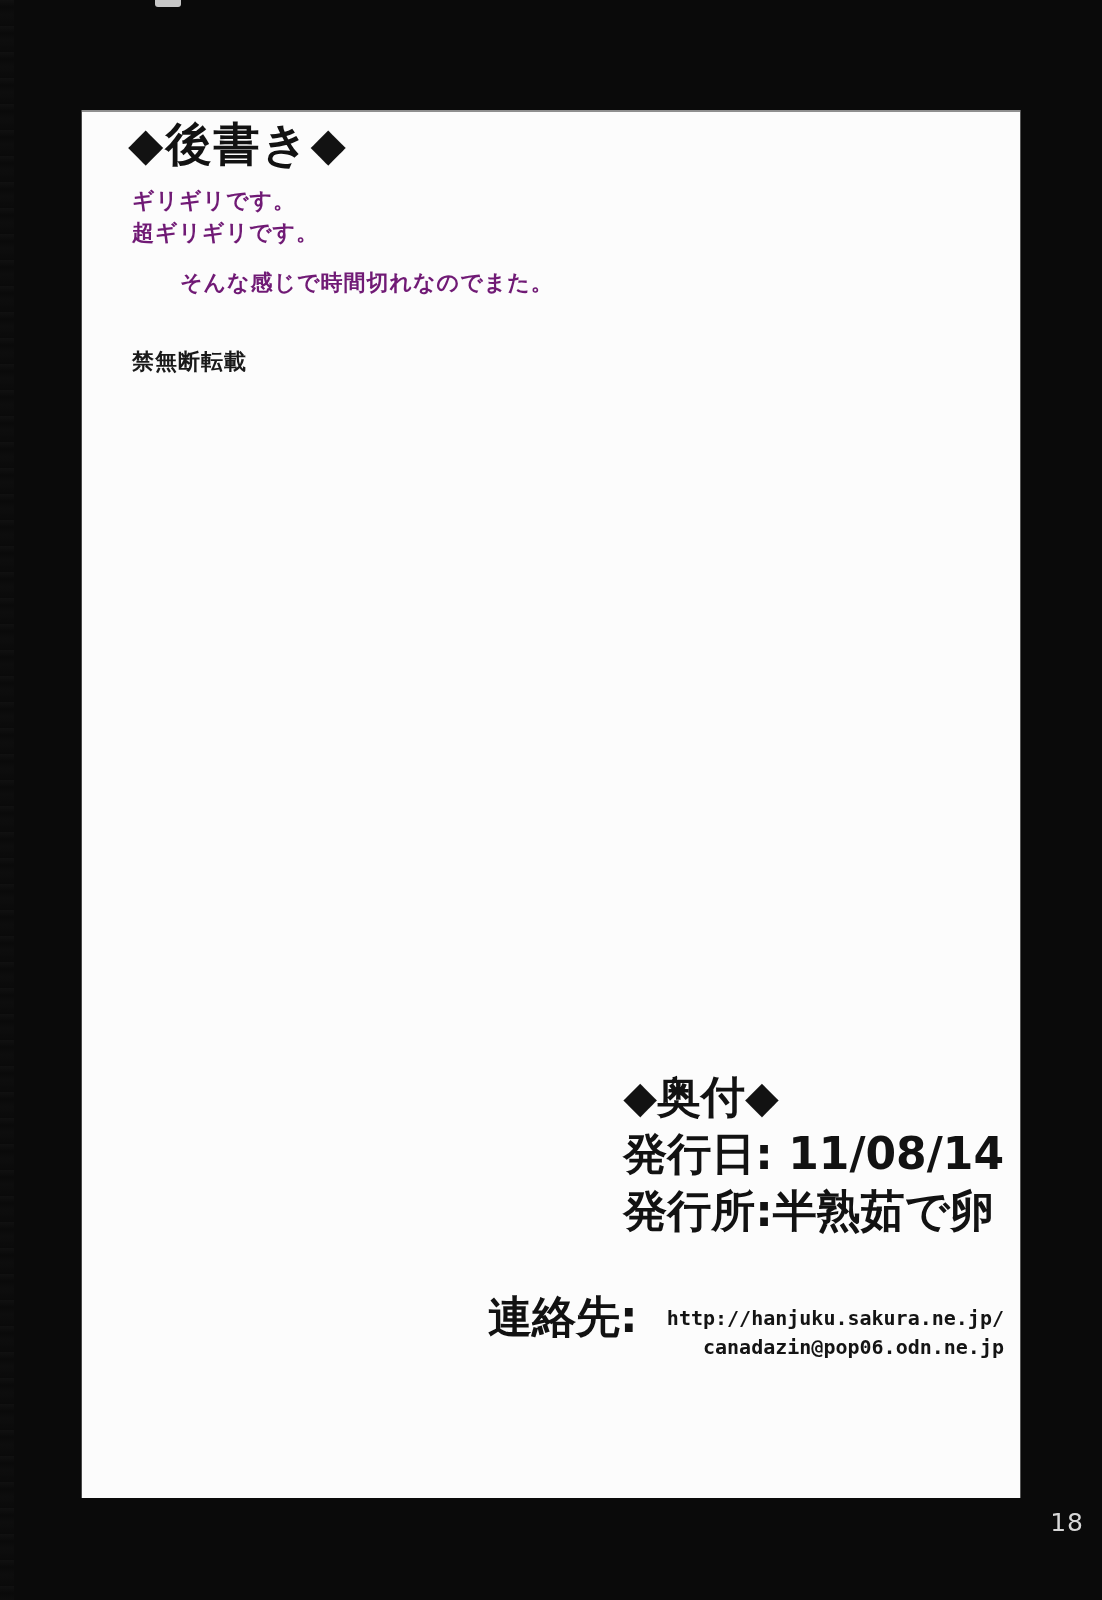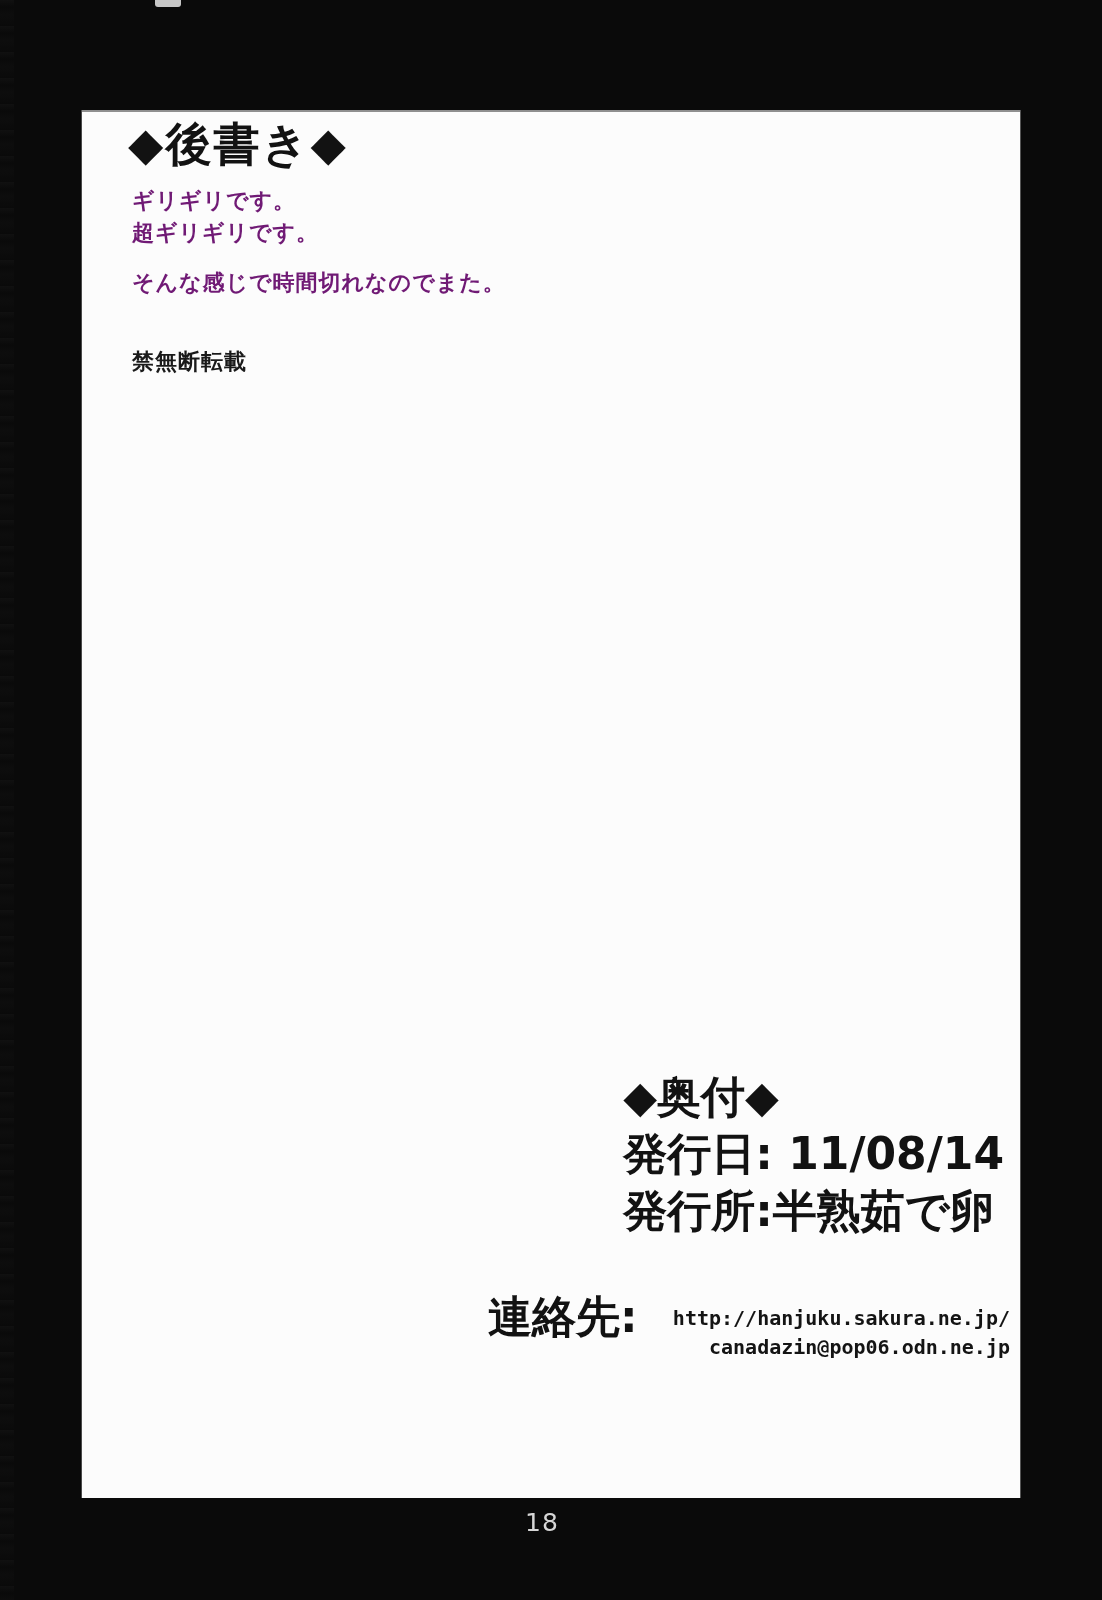--- a/index.html
+++ b/index.html
@@ -44,57 +44,57 @@
     letter-spacing: 2px; color: #121212;
     white-space: nowrap;
   }
   .afterword-para {
     position: absolute; left: 50px;
     font-size: 22px; font-weight: 600;
     line-height: 32px; letter-spacing: 1px;
     white-space: pre-line; color: #701a75;
   }
   .para-1 { top: 73px; }
-  .para-2 { top: 155px; }
+  .para-2 { top: 155px; margin-left: 48px; }
   .afterword-signature {
     position: absolute; left: 50px; top: 235px;
     font-size: 22px; font-weight: 600;
     letter-spacing: 1px; color: #1a1a1a;
     white-space: nowrap;
   }
   .colophon-stack {
     position: absolute; right: 16px; top: 956px;
     text-align: left;
     font-size: 44px; font-weight: bold;
     line-height: 57px; color: #121212;
     white-space: nowrap;
   }
   .contact-label {
     position: absolute; left: 406px; top: 1176px;
     font-size: 44px; font-weight: bold;
     color: #121212; white-space: nowrap;
   }
   .contact-urls {
-    position: absolute; right: 10px; top: 1192px;
+    position: absolute; right: 16px; top: 1192px;
     text-align: right;
     font-family: "DejaVu Sans Mono", monospace;
     font-size: 20px; font-weight: bold;
     line-height: 29px; color: #141414;
     white-space: nowrap;
   }
   .contact-urls .url-line { display: block; }
   .notice {
     position: absolute; right: 20px; top: 1303px;
     font-size: 46px; font-weight: bold;
     letter-spacing: 2px; color: #111;
     white-space: nowrap;
   }
   .page-number {
     position: absolute; left: 0; top: 1508px;
-    width: 1084px; text-align: center;
+    width: 1084px; text-align: right;
     color: #d6d6d6; font-size: 25px;
     letter-spacing: 1px;
   }
 </style>
 </head>
 <body>
 
 <div class="stage">
   <div class="edge-noise"></div>
   <div class="scratch-top"></div>

